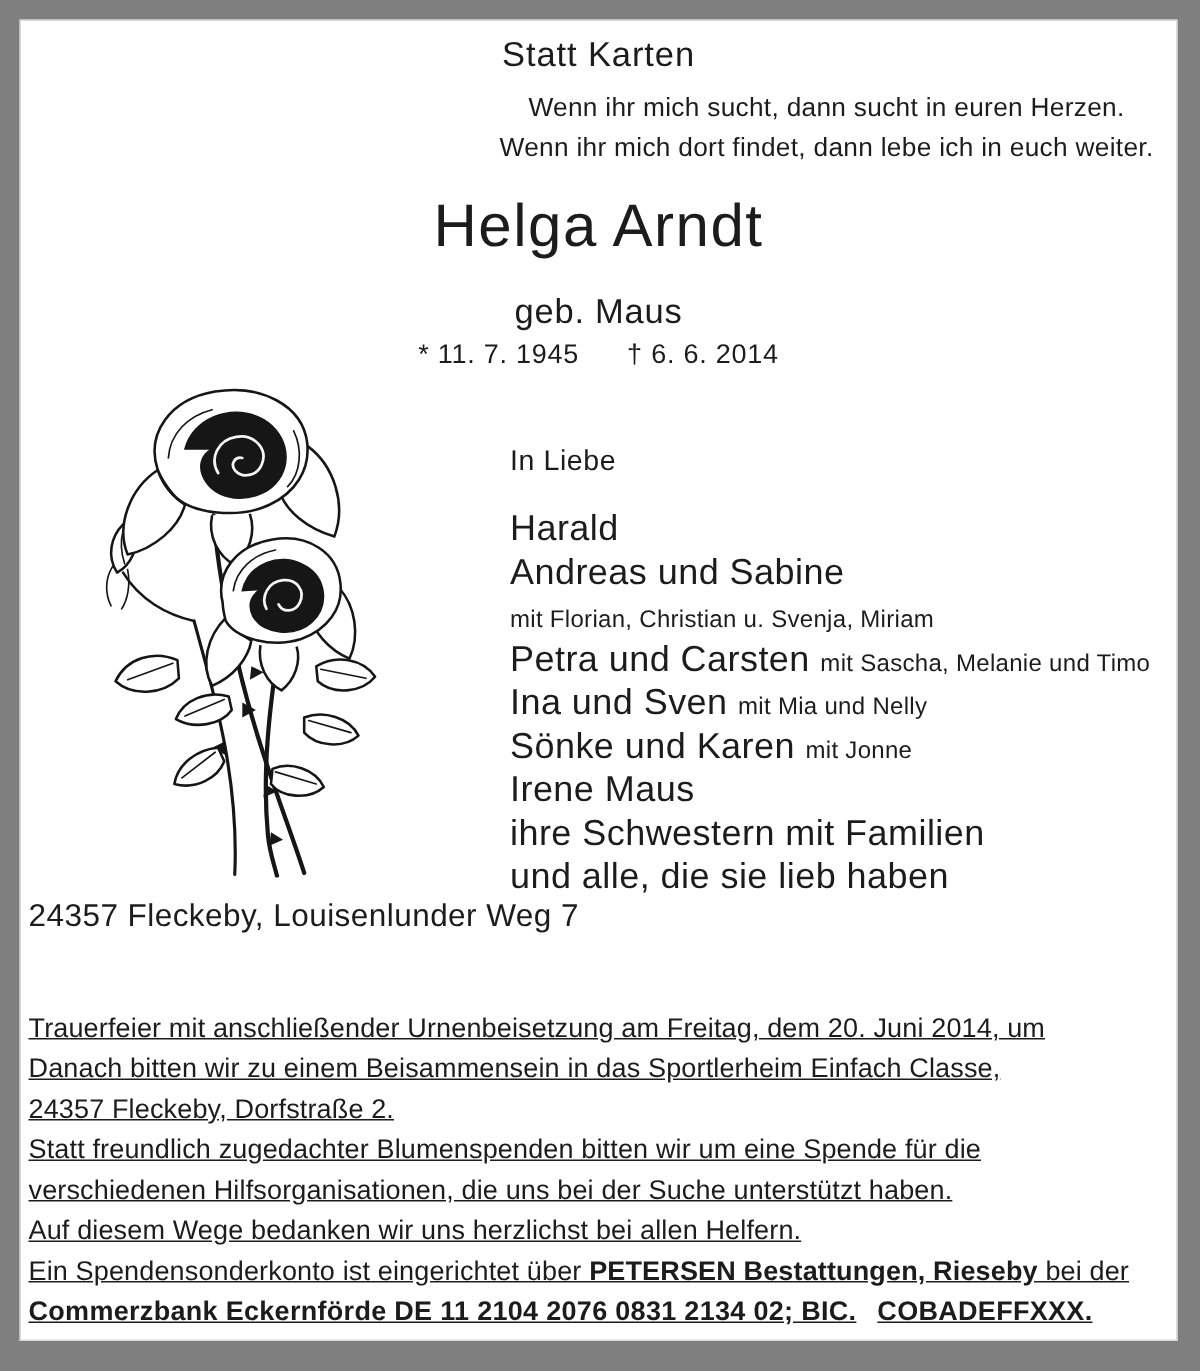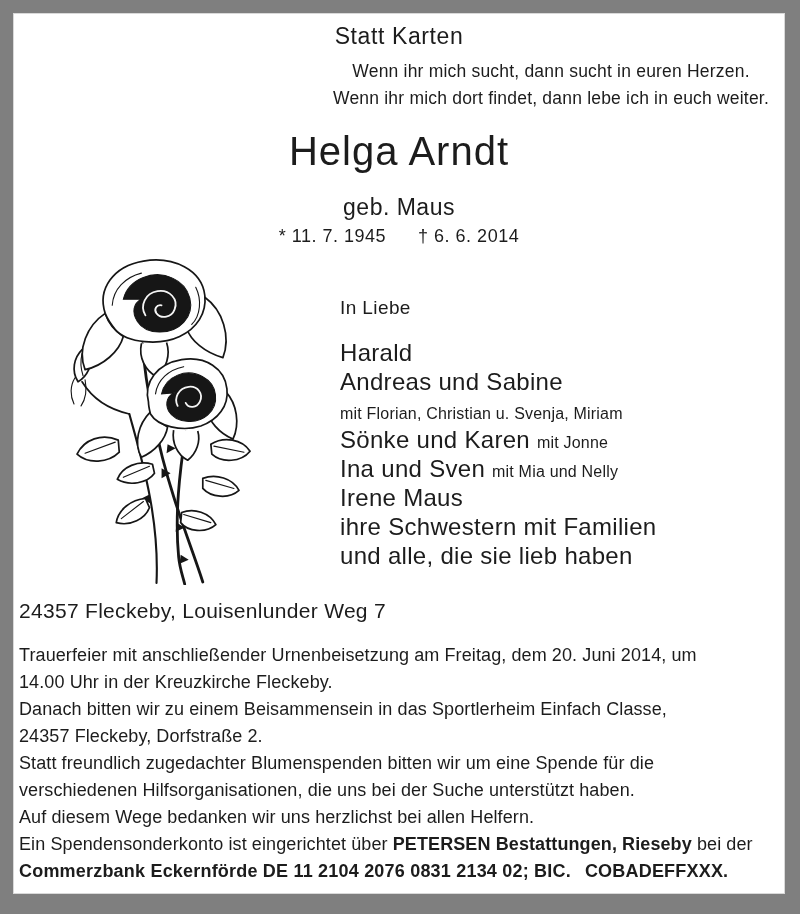--- a/index.html
+++ b/index.html
@@ -26,21 +26,21 @@
 
   #mourners { left:327px; top:327px; line-height:26px; white-space:nowrap; }
   .m-main { font-size:24px; letter-spacing:0.3px; }
   .m-sub  { font-size:16px; letter-spacing:0.2px; }
   .m-main:not(:empty) ~ .m-sub { margin-left:7px; }
 
   #rose { left:40px; top:240px; width:205px; height:332px; }
 
   #address { left:6px; top:586px; font-size:21px; letter-spacing:0.3px; }
 
-  #details { left:6px; top:629px; font-size:18px; line-height:27px; white-space:nowrap; letter-spacing:0.1px; }
+  #details { left:6px; top:659px; font-size:18px; line-height:27px; white-space:nowrap; letter-spacing:0.1px;text-decoration:underline; }
   .bold { font-weight:bold; }
   #bank-line { font-size:18px; font-weight:bold; letter-spacing:0.2px; }
   #bank-line .bic { margin-left:14px; }
 
   svg .ln { fill:none; stroke:#161616; stroke-width:1.7; stroke-linecap:round; stroke-linejoin:round; }
   svg .ln-thin { fill:none; stroke:#161616; stroke-width:1.1; stroke-linecap:round; }
   svg .petal { fill:#ffffff; stroke:#161616; stroke-width:1.7; stroke-linejoin:round; }
   svg .dark { fill:#161616; stroke:#161616; stroke-width:1; }
   svg .spiral { fill:none; stroke:#f5f5f5; stroke-width:1.8; stroke-linecap:round; }
   svg .stem { fill:none; stroke:#161616; stroke-width:2.8; stroke-linecap:round; }
@@ -112,32 +112,32 @@
       <path class="dark" d="M106,140 C110,122 131,114 147,123 C162,131 164,150 152,161 C141,171 120,169 113,157 C109,149 112,141 120,139 Z"></path>
       <path class="spiral" d="M122,152 C118,144 123,134 133,133 C142,132 148,140 144,148 C141,154 133,155 130,149"></path>
     </svg>
 
     <div id="salutation" class="abs">In Liebe</div>
 
     <div id="mourners" class="abs">
       <div><span class="m-main">Harald</span><span class="m-sub"></span></div>
       <div><span class="m-main">Andreas und Sabine</span><span class="m-sub"></span></div>
       <div><span class="m-main"></span><span class="m-sub">mit Florian, Christian u. Svenja, Miriam</span></div>
+      <div><span class="m-main">Petra und Carsten</span><span class="m-sub">mit Sascha, Melanie und Timo</span></div>
+      <div><span class="m-main">Ina und Sven</span><span class="m-sub">mit Mia und Nelly</span></div>
       <div><span class="m-main">Sönke und Karen</span><span class="m-sub">mit Jonne</span></div>
-      <div><span class="m-main">Ina und Sven</span><span class="m-sub">mit Mia und Nelly</span></div>
       <div><span class="m-main">Irene Maus</span><span class="m-sub"></span></div>
       <div><span class="m-main">ihre Schwestern mit Familien</span><span class="m-sub"></span></div>
       <div><span class="m-main">und alle, die sie lieb haben</span><span class="m-sub"></span></div>
     </div>
 
     <div id="address" class="abs">24357 Fleckeby, Louisenlunder Weg 7</div>
 
     <div id="details" class="abs">
       <div>Trauerfeier mit anschließender Urnenbeisetzung am Freitag, dem 20. Juni 2014, um</div>
-      <div>14.00 Uhr in der Kreuzkirche Fleckeby.</div>
       <div>Danach bitten wir zu einem Beisammensein in das Sportlerheim Einfach Classe,</div>
       <div>24357 Fleckeby, Dorfstraße 2.</div>
       <div>Statt freundlich zugedachter Blumenspenden bitten wir um eine Spende für die</div>
       <div>verschiedenen Hilfsorganisationen, die uns bei der Suche unterstützt haben.</div>
       <div>Auf diesem Wege bedanken wir uns herzlichst bei allen Helfern.</div>
       <div><span>Ein Spendensonderkonto ist eingerichtet über </span><span class="bold">PETERSEN Bestattungen, Rieseby</span><span> bei der</span></div>
       <div id="bank-line"><span>Commerzbank Eckernförde DE 11 2104 2076 0831 2134 02; BIC.</span><span class="bic">COBADEFFXXX.</span></div>
     </div>
 
   </div>

